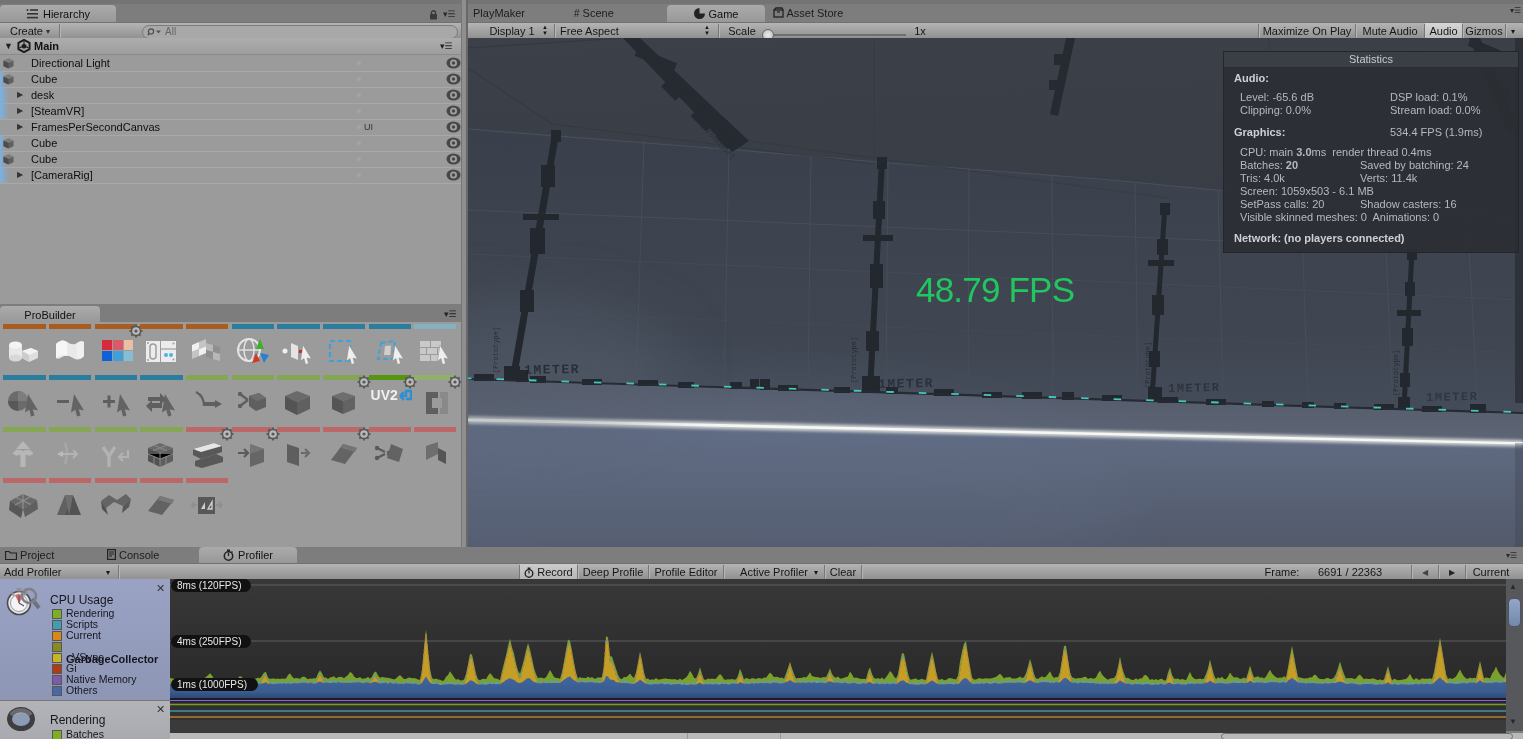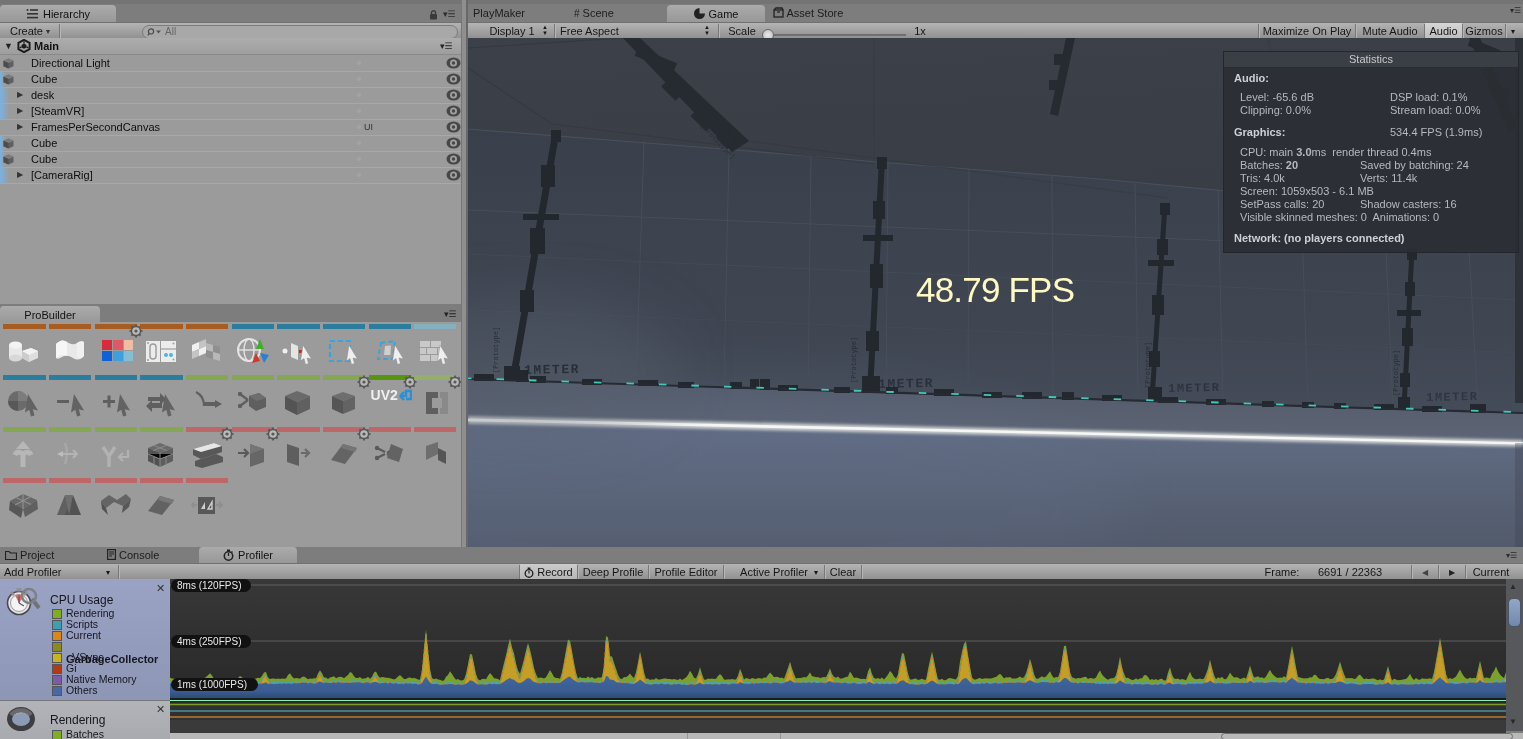--- a/index.html
+++ b/index.html
@@ -765,21 +765,21 @@
         <text x="700" y="354" font-family="Liberation Mono, monospace" font-weight="bold" font-size="12" letter-spacing="1.5" fill="#1d222b" opacity="0.55" transform="rotate(-1.2 700 344)">1METER</text>
         <text x="958" y="363" font-family="Liberation Mono, monospace" font-weight="bold" font-size="12" letter-spacing="1.5" fill="#1d222b" opacity="0.5" transform="rotate(-1.2 958 353)">1METER</text>
         <text x="30" y="335" font-family="Liberation Mono, monospace" font-size="7" fill="#20242c" opacity="0.75" transform="rotate(-90 30 335)">[Prototype]</text>
         <text x="388" y="345" font-family="Liberation Mono, monospace" font-size="7" fill="#20242c" opacity="0.75" transform="rotate(-90 388 345)">[Prototype]</text>
         <text x="682" y="350" font-family="Liberation Mono, monospace" font-size="7" fill="#20242c" opacity="0.75" transform="rotate(-90 682 350)">[Prototype]</text>
         <text x="930" y="358" font-family="Liberation Mono, monospace" font-size="7" fill="#20242c" opacity="0.75" transform="rotate(-90 930 358)">[Prototype]</text>
         <text x="232" y="88" font-family="Liberation Mono, monospace" font-size="7" fill="#2a2e36" opacity="0.85" transform="rotate(46 232 88)">[Prototype]</text>
         <rect x="1047" y="0" width="8" height="365" fill="#2b2f36" opacity="0.85"></rect>
         <rect x="1047" y="405" width="8" height="104" fill="#3c4250" opacity="0.35"></rect>
       </svg>
-      <div class="abs" style="left:448px;top:232px;font-family:'Liberation Sans',sans-serif;font-size:35px;letter-spacing:-0.8px;color:#fef9c3;">48.79 FPS</div>
+      <div class="abs" style="left:448px;top:232px;font-family:'Liberation Sans',sans-serif;font-size:35px;letter-spacing:-0.8px;color:#22c55e;">48.79 FPS</div>
       <div class="abs" style="left:755px;top:13px;width:294px;height:200px;background:rgba(43,46,52,0.93);border:1px solid #23262b;color:#b6b9be;font-size:11px;">
 <div style="height:15px;background:#3a3e45;border-bottom:1px solid #2a2d33;text-align:center;font-size:11px;color:#c7cacd;line-height:15px;">Statistics</div>
 <div style="position:absolute;left:10px;top:20px;font-weight:bold;color:#cdd0d4;">Audio:</div>
 <div style="position:absolute;left:16px;top:39px;">Level: -65.6 dB</div>
 <div style="position:absolute;left:166px;top:39px;">DSP load: 0.1%</div>
 <div style="position:absolute;left:16px;top:52px;">Clipping: 0.0%</div>
 <div style="position:absolute;left:166px;top:52px;">Stream load: 0.0%</div>
 <div style="position:absolute;left:10px;top:74px;font-weight:bold;color:#cdd0d4;">Graphics:</div>
 <div style="position:absolute;left:166px;top:74px;">534.4 FPS (1.9ms)</div>
 <div style="position:absolute;left:16px;top:94px;">CPU: main <b>3.0</b>ms&nbsp; render thread 0.4ms</div>
@@ -789,21 +789,21 @@
 <div style="position:absolute;left:136px;top:120px;">Verts: 11.4k</div>
 <div style="position:absolute;left:16px;top:133px;">Screen: 1059x503 - 6.1 MB</div>
 <div style="position:absolute;left:16px;top:146px;">SetPass calls: 20</div>
 <div style="position:absolute;left:136px;top:146px;">Shadow casters: 16</div>
 <div style="position:absolute;left:16px;top:159px;">Visible skinned meshes: 0&nbsp; Animations: 0</div>
 <div style="position:absolute;left:10px;top:180px;font-weight:bold;color:#cdd0d4;">Network: (no players connected)</div>
 </div>
     </div>
 </div>
 
-<div class="abs" style="left:0;top:547px;width:1523px;height:192px;background:#86efac;">
+<div class="abs" style="left:0;top:547px;width:1523px;height:192px;background:#8b5cf6;">
   <div class="abs tabbar" style="left:0;top:0;width:1523px;height:16px;"></div>
   <div class="abs" style="left:5px;top:2px;font-size:11px;color:#1c1c1c;"><svg width="12" height="10" viewBox="0 0 12 10" style="vertical-align:-1px">
         <path d="M0.5 9.5 V1.5 H4 L5.5 3 H11.5 V9.5 Z" fill="none" stroke="#222" stroke-width="1.2"></path>
       </svg> Project</div>
   <div class="abs" style="left:107px;top:2px;font-size:11px;color:#1c1c1c;"><svg width="9" height="11" viewBox="0 0 9 11" style="vertical-align:-1px">
         <rect x="0.6" y="0.6" width="7.8" height="9.8" fill="none" stroke="#222" stroke-width="1.2"></rect>
         <line x1="2" y1="3" x2="7" y2="3" stroke="#222"></line>
         <line x1="2" y1="5" x2="7" y2="5" stroke="#222"></line>
         <line x1="2" y1="7" x2="5" y2="7" stroke="#222"></line>
       </svg> Console</div>

